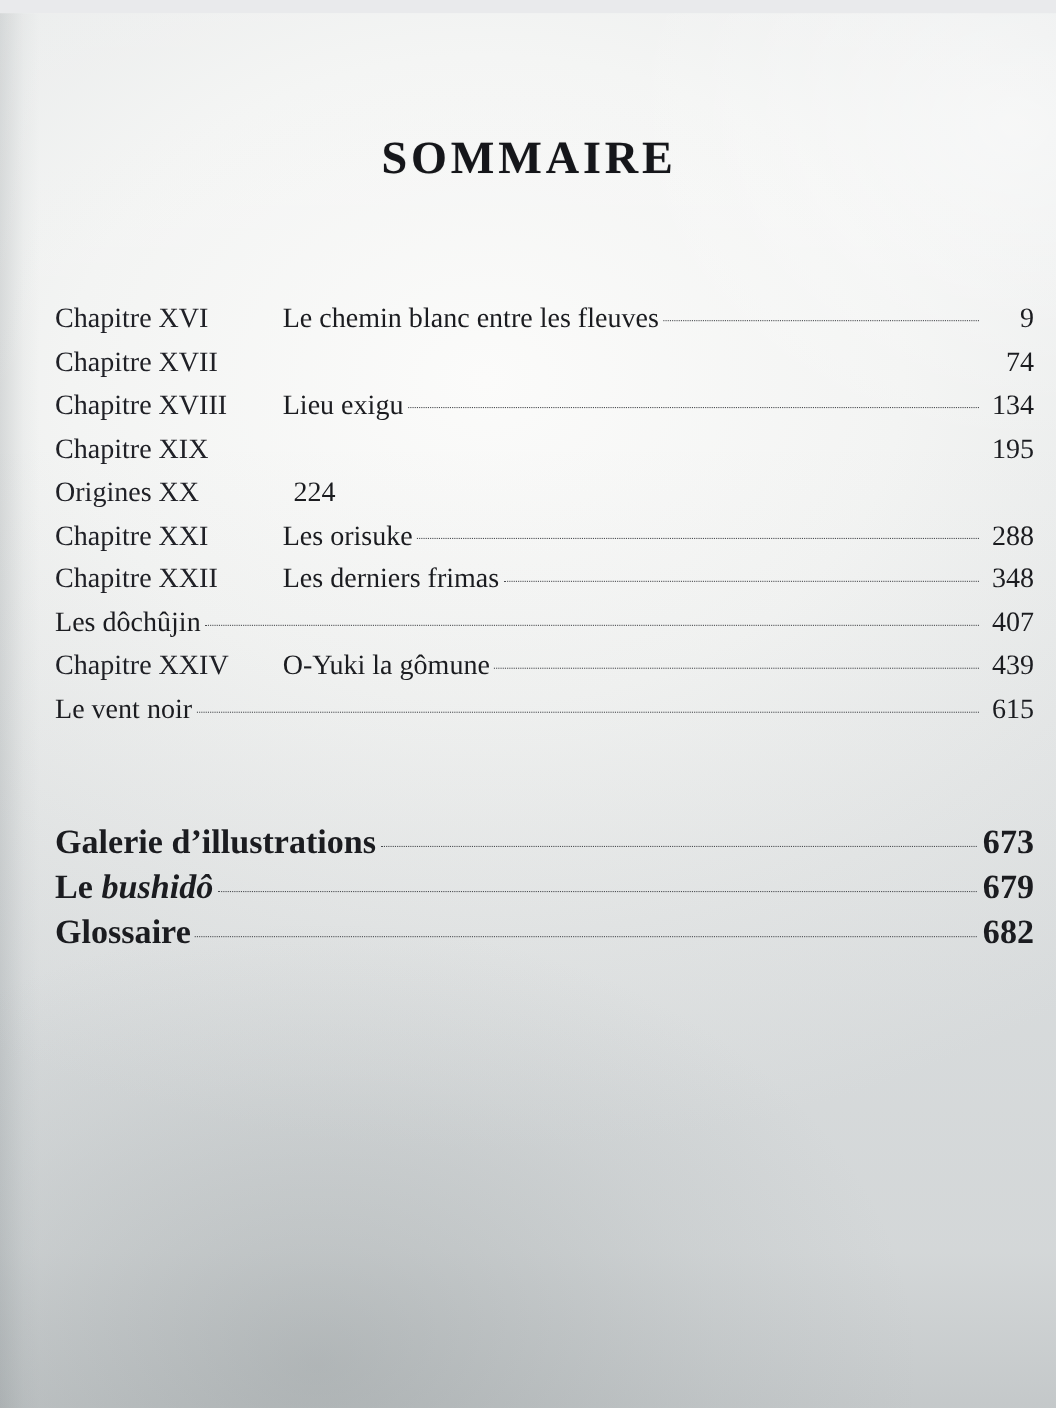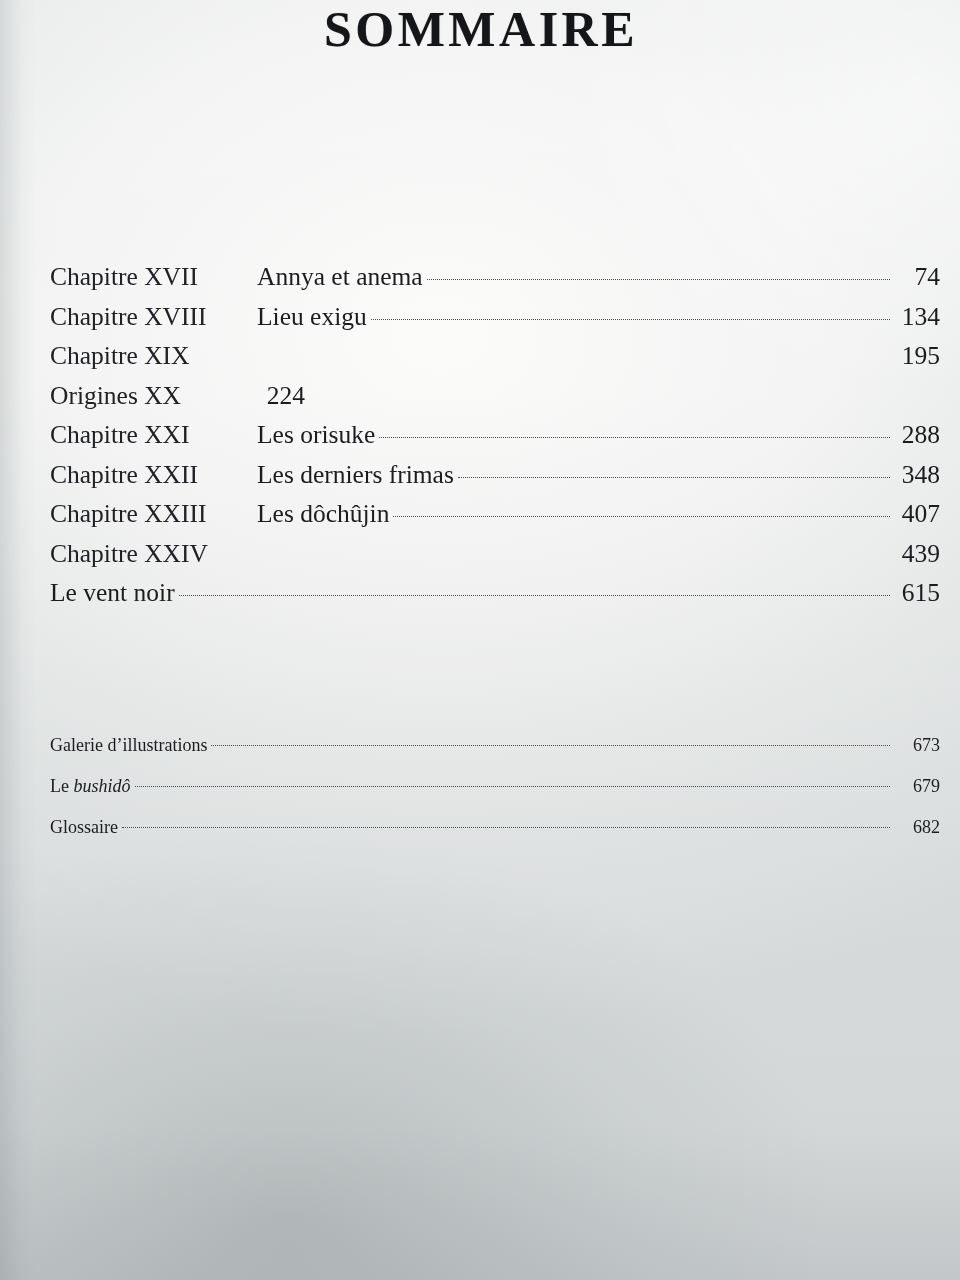--- a/index.html
+++ b/index.html
@@ -45,25 +45,26 @@
     pointer-events: none;
   }
 
   .content {
     position: relative;
     z-index: 3;
     padding: 0;
   }
 
   h1.title {
-    margin: 0;
+    margin: 12px;
+    padding-top: 108px;
     text-align: center;
     font-family: "Liberation Serif", serif;
     font-weight: bold;
-    font-size: 50px;
+    font-size: 42px;
     letter-spacing: 3.5px;
     color: #15161a;
     text-indent: 2px;
     text-shadow: 0 0 1px rgba(0,0,0,0.25);
   }
 
   .toc {
     margin: 0;
     padding: 0;
     list-style: none;
@@ -118,38 +119,46 @@
   }
 
   .extras {
     position: absolute;
     top: 735px;
     left: 50px;
     width: 890px;
   }
   .extras .toc-row {
     height: 41px;
-    font-size: 18px;
+    font-size: 31px;
+    font-weight: bold;
   }
   .it { font-style: italic; margin-top: 28px; }
 </style>
 </head>
 <body>
 
 <div class="page">
   <div class="gutter"></div>
 
   <div class="content">
     <h1 class="title">SOMMAIRE</h1>
 
     <ul class="toc" id="toc-list">
         <li class="toc-row">
+          <span class="chap">Chapitre XVI</span>
+          <span class="titlecell line">
+            <span class="t">Le chemin blanc entre les fleuves</span>
+            <span class="leader"></span>
+          </span>
+          <span class="pg">9</span>
+        </li>
+        <li class="toc-row">
           <span class="chap">Chapitre XVII</span>
           <span class="titlecell line">
-            <span class="t">Annya et anema</span>
             <span class="leader"></span>
           </span>
           <span class="pg">74</span>
         </li>
         <li class="toc-row">
           <span class="chap">Chapitre XVIII</span>
           <span class="titlecell line">
             <span class="t">Lieu exigu</span>
             <span class="leader"></span>
           </span>
@@ -176,30 +185,30 @@
         </li>
         <li class="toc-row">
           <span class="chap">Chapitre XXII</span>
           <span class="titlecell line">
             <span class="t">Les derniers frimas</span>
             <span class="leader"></span>
           </span>
           <span class="pg">348</span>
         </li>
         <li class="toc-row">
-          <span class="chap">Chapitre XXIII</span>
           <span class="titlecell line">
             <span class="t">Les dôchûjin</span>
             <span class="leader"></span>
           </span>
           <span class="pg">407</span>
         </li>
         <li class="toc-row">
           <span class="chap">Chapitre XXIV</span>
           <span class="titlecell line">
+            <span class="t">O-Yuki la gômune</span>
             <span class="leader"></span>
           </span>
           <span class="pg">439</span>
         </li>
         <li class="toc-row">
           <span class="titlecell line">
             <span class="t">Le vent noir</span>
             <span class="leader"></span>
           </span>
           <span class="pg">615</span>

